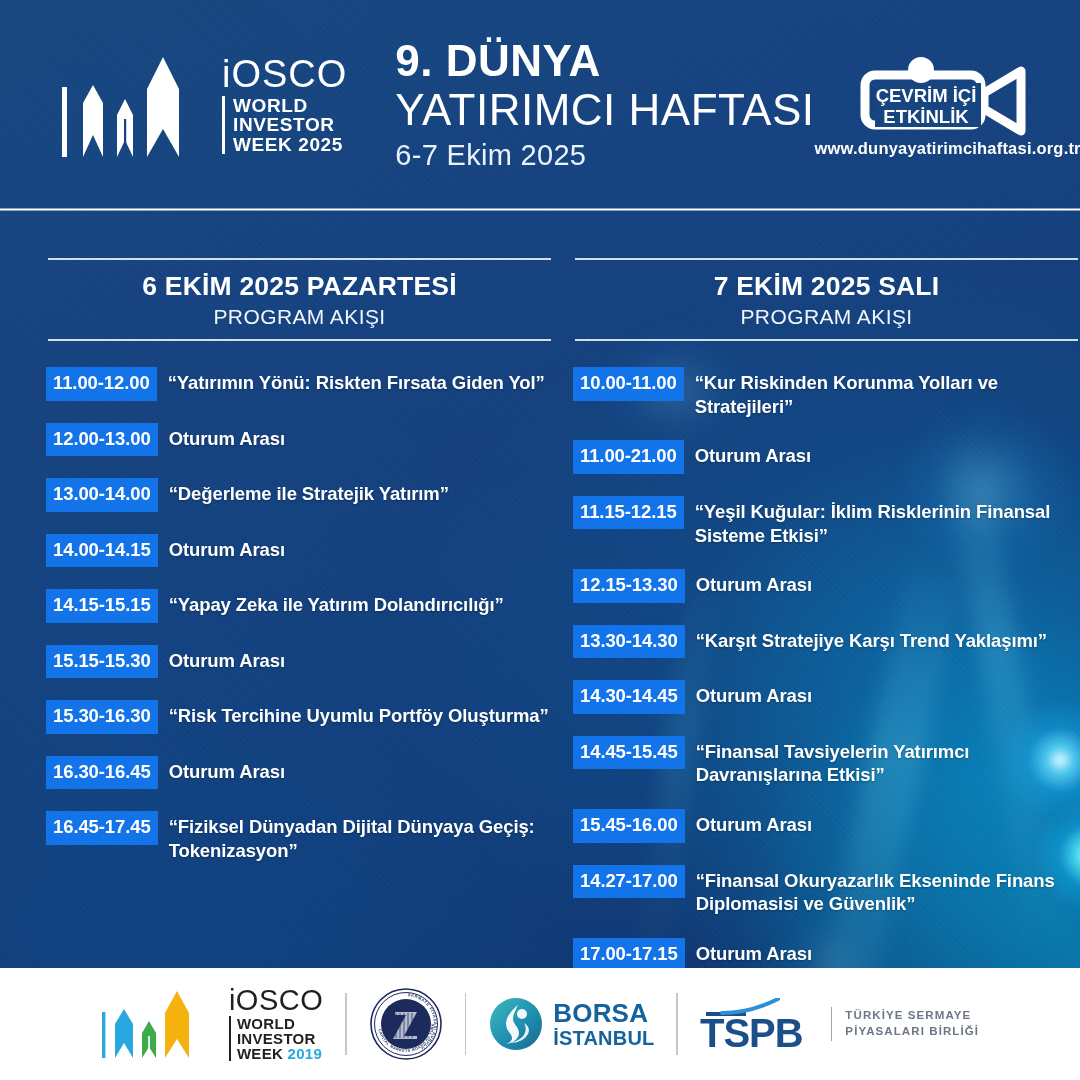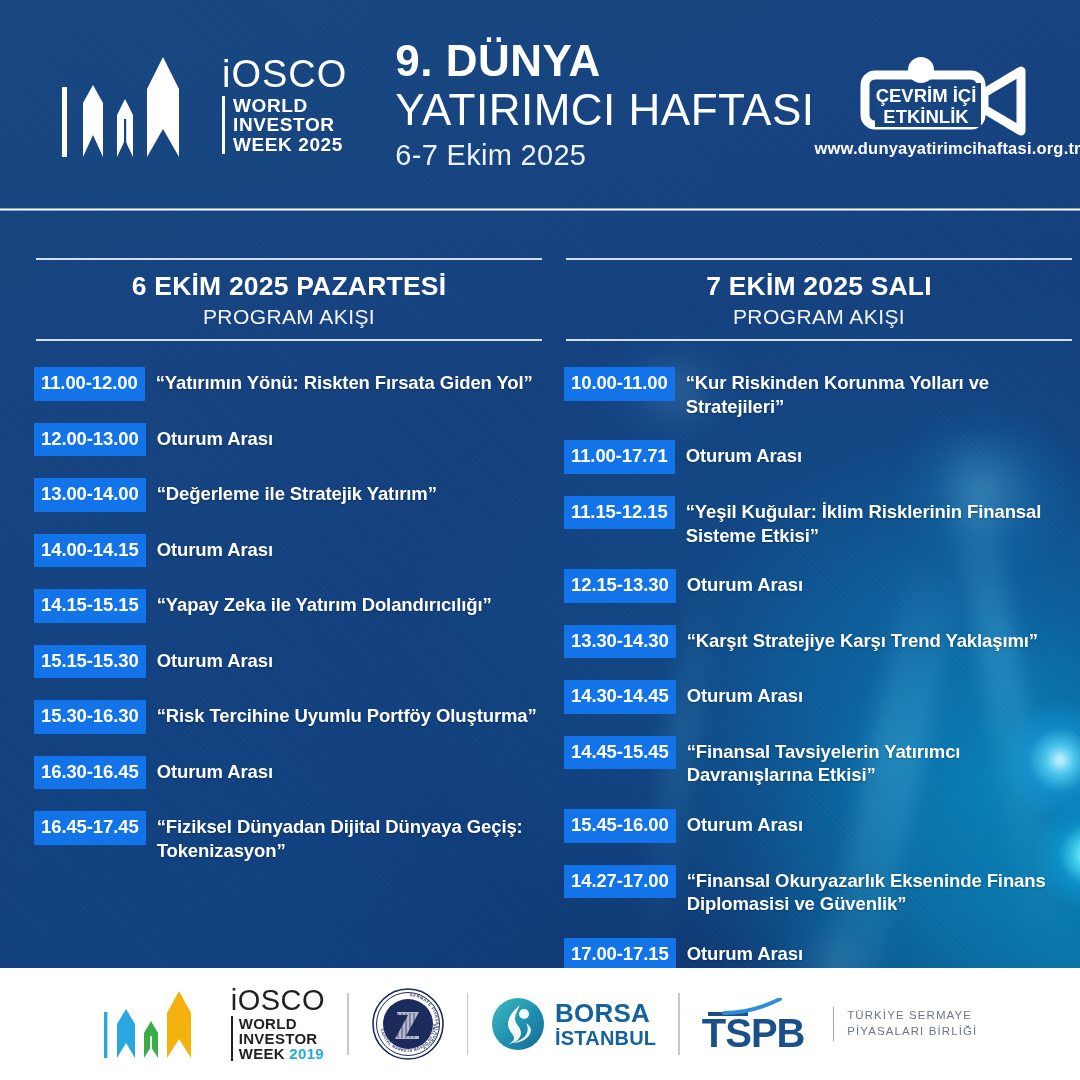--- a/index.html
+++ b/index.html
@@ -66,21 +66,21 @@
 
   .online-block{ margin-left:auto; margin-right:12px; text-align:center; }
   .cam-wrap{ position:relative; width:190px; height:84px; margin:0 auto; }
   .site-url{
     margin-top:2px; font-size:16.5px; font-weight:700; color:#fff; letter-spacing:.2px;
   }
 
   
   .content{
     position:relative; z-index:3;
-    display:flex; width:1080px; padding:48px 0 0 0;
+    display:flex; width:1080px; padding:48px 0 0 12px;
   }
   .col{ width:510px; }
   .col-left{ margin-left:34px; }
   .col-right{ margin-left:20px; }
 
   .col-head{ padding:0 2px; }
   .rule{ height:2px; background:#e4ecf6; opacity:.92; }
   .rule-bottom{ height:2px; background:#e4ecf6; opacity:.92; }
   .col-title{
     text-align:center; color:#fff; font-weight:700; font-size:26.5px;
@@ -140,21 +140,21 @@
 
   .borsa{ display:flex; align-items:center; gap:9px; }
   .borsa-txt{ line-height:1; }
   .borsa-1{ font-size:26px; font-weight:700; color:#14639e; letter-spacing:.2px; }
   .borsa-2{ font-size:20px; font-weight:700; color:#14639e; letter-spacing:.2px; margin-top:2px;}
 
   .tspb{ display:flex; align-items:center; gap:0px; }
   .tspb-left{ position:relative; }
   .tspb-mark{ font-size:40px; font-weight:700; color:#1b4f8a; letter-spacing:-1px; line-height:.9; }
   .tspb-div{ width:1.4px; height:34px; background:#9aa6b4; margin:0 13px; }
-  .tspb-right{ font-size:11.5px; font-weight:400; color:#6b7785; line-height:1.35; letter-spacing:1.1px; }
+  .tspb-right{ font-size:11.5px; font-weight:700; color:#6b7785; line-height:1.35; letter-spacing:1.1px; }
 </style>
 </head>
 <body>
 
 <div class="poster">
 
   <div class="glow-streak" style="left:860px; top:540px; width:54px; height:520px; transform:rotate(12deg);"></div>
   <div class="glow-streak" style="left:985px; top:430px; width:40px; height:520px; transform:rotate(-10deg);"></div>
   <div class="glow-streak" style="left:660px; top:560px; width:34px; height:430px; transform:rotate(8deg); opacity:.5;"></div>
 
@@ -270,21 +270,21 @@
         <div class="col-title">7 EKİM 2025 SALI</div>
         <div class="col-sub">PROGRAM AKIŞI</div>
         <div class="rule-bottom"></div>
       </div>
       <div class="rows" id="rows-1">
           <div class="row">
             <div class="time">10.00-11.00</div>
             <div class="topic">“Kur Riskinden Korunma Yolları ve Stratejileri”</div>
           </div>
           <div class="row">
-            <div class="time">11.00-17.71</div>
+            <div class="time">11.00-21.00</div>
             <div class="topic">Oturum Arası</div>
           </div>
           <div class="row">
             <div class="time">11.15-12.15</div>
             <div class="topic">“Yeşil Kuğular: İklim Risklerinin Finansal Sisteme Etkisi”</div>
           </div>
           <div class="row">
             <div class="time">12.15-13.30</div>
             <div class="topic">Oturum Arası</div>
           </div>

